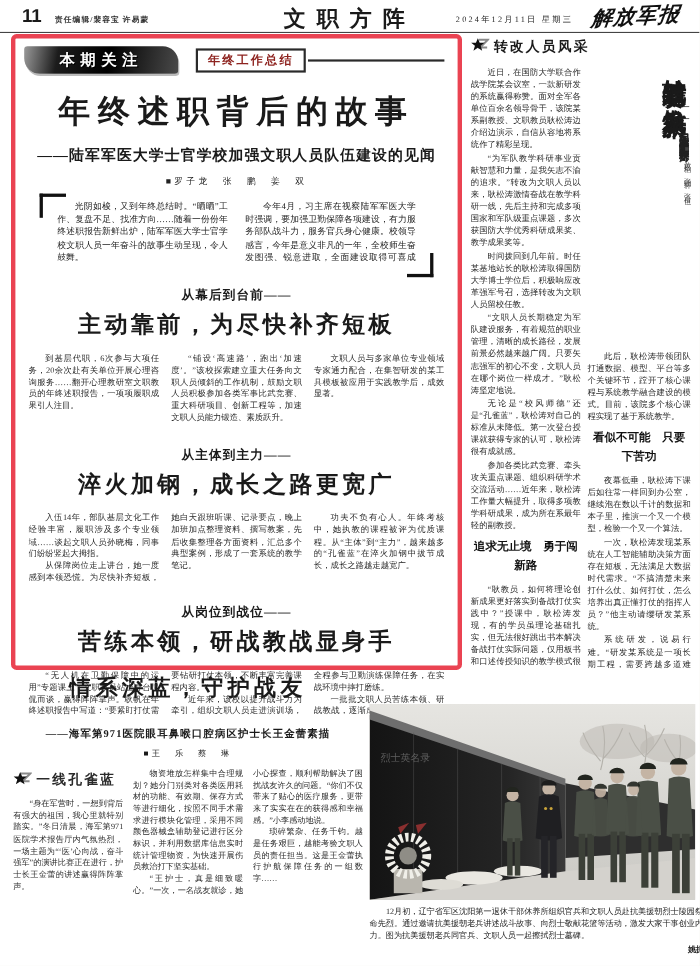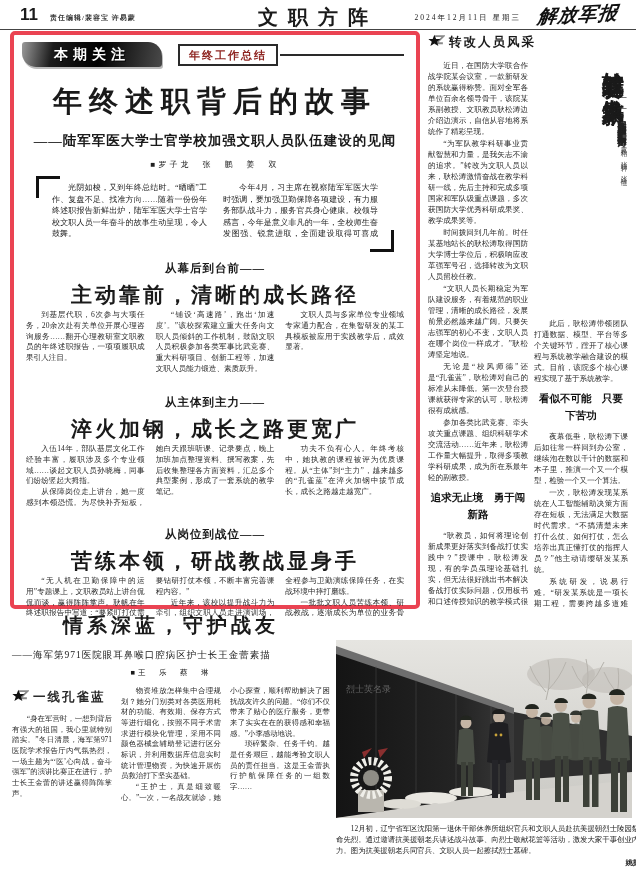--- a/index.html
+++ b/index.html
@@ -43,21 +43,21 @@
   .brk { position:absolute; width:24px; height:22px; }
   .brk-tl { left:-16px; top:-6px; border-top:3px solid #111; border-left:3px solid #111; }
   .brk-br { right:-16px; bottom:-4px; border-bottom:3px solid #111; border-right:3px solid #111; }
   .lead { column-count:2; column-gap:16px; font-size:8px; line-height:1.45; text-align:justify;
           height:66px; overflow:hidden; color:#222; }
   .lead p, .colsbody p, .tcol p, .navy-body p, .cap p { text-indent:2em; margin:0; }
   .kicker { text-align:center; font-weight:bold; font-size:11.5px; margin-top:13px; letter-spacing:1px; }
   .sec-title { text-align:center; font-family:"Liberation Sans",sans-serif; font-weight:bold;
                font-size:21px; letter-spacing:3px; margin-top:5px; }
   .colsbody { column-count:3; column-gap:11px; font-size:7.6px; line-height:1.42; text-align:justify;
-              margin-top:1px; overflow:hidden; color:#2a2a2a; }
+              margin-top:12px; overflow:hidden; color:#2a2a2a; }
   .h76 { height:72px; } .h70 { height:70px; } .h64 { height:56px; }
 
   
   .profile { position:absolute; left:428px; top:34px; width:200px; height:574px; }
   .badge { display:flex; align-items:center; gap:4px; font-family:"Liberation Sans",sans-serif;
            font-weight:bold; font-size:12.5px; letter-spacing:2px; }
   .p-col1 { position:absolute; left:0; top:26px; width:100px; bottom:0; overflow:hidden;
             font-size:7.6px; line-height:1.45; text-align:justify; color:#2a2a2a; }
   .tcol p { margin-bottom:1px; }
   .inline-sub { text-align:center; font-weight:bold; font-size:10.5px; line-height:1.6;
@@ -68,21 +68,21 @@
              letter-spacing:1px; }
   .p-vsub { font-size:9px; font-weight:bold; margin-top:4px; letter-spacing:1px; color:#222; }
   .p-vby { font-size:6.5px; color:#444; letter-spacing:2px; }
   .p-col2 { position:absolute; left:106px; top:284px; width:94px; bottom:0; overflow:hidden;
             font-size:7.6px; line-height:1.45; text-align:justify; color:#2a2a2a; }
 
   
   .navy { position:absolute; left:12px; top:612px; width:318px; height:262px; }
   .n-title { text-align:center; font-family:Liberation Mono, monospace; font-weight:bold;
              font-size:20px; letter-spacing:4px; }
-  .n-sub { font-weight:normal; font-size:9.5px; margin-top:10px; letter-spacing:1px; }
+  .n-sub { text-align:center; font-weight:bold; font-size:9.5px; margin-top:22px; letter-spacing:1px; }
   .n-by { text-align:center; font-size:7.5px; margin-top:6px; letter-spacing:3px; }
   .navy-body { column-count:3; column-gap:9px; font-size:7.4px; line-height:1.44; text-align:justify;
                margin-top:8px; height:178px; overflow:hidden; color:#2a2a2a; }
   .navy-badge { margin:2px 0 8px 0; }
 
   
   .photo-wrap { position:absolute; left:336px; top:640px; width:324px; }
   .photo-wrap svg.photo { display:block; width:296px; height:178px; background:#d9d8d4; }
   .cap { margin-top:5px; font-size:7.4px; line-height:1.5; text-align:justify; color:#222;
          border-right:1px solid #999; padding-right:5px; }
@@ -117,21 +117,21 @@
   <div class="lead-wrap">
     <div class="brk brk-tl"></div>
     <div class="brk brk-br"></div>
     <div class="lead">
       <p>光阴如梭，又到年终总结时。“晒晒”工作、复盘不足、找准方向……随着一份份年终述职报告新鲜出炉，陆军军医大学士官学校文职人员一年奋斗的故事生动呈现，令人鼓舞。</p>
       <p>今年4月，习主席在视察陆军军医大学时强调，要加强卫勤保障各项建设，有力服务部队战斗力，服务官兵身心健康。校领导感言，今年是意义非凡的一年，全校师生奋发图强、锐意进取，全面建设取得可喜成绩。其中，作为我军新型生力量的广大文职人员，勇立潮头、担当重任，奋进在教学科研、卫勤保障一线。</p>
     </div>
   </div>
 
   <div class="kicker">从幕后到台前——</div>
-  <div class="sec-title">主动靠前，清晰的成长路径</div>
+  <div class="sec-title">主动靠前，为尽快补齐短板</div>
   <div class="colsbody h76">
     <p>到基层代职，6次参与大项任务，20余次赴有关单位开展心理咨询服务……翻开心理教研室文职教员的年终述职报告，一项项履职成果引人注目。</p>
     <p>“铺设‘高速路’，跑出‘加速度’。”该校探索建立重大任务向文职人员倾斜的工作机制，鼓励文职人员积极参加各类军事比武竞赛、重大科研项目、创新工程等，加速文职人员能力锻造、素质跃升。</p>
     <p>文职人员与多家单位专业领域专家通力配合，在集智研发的某工具模板被应用于实践教学后，成效显著。</p>
   </div>
 
   <div class="kicker">从主体到主力——</div>
   <div class="sec-title">淬火加钢，成长之路更宽广</div>
   <div class="colsbody h70">
     <p>入伍14年，部队基层文化工作经验丰富，履职涉及多个专业领域……谈起文职人员孙晓梅，同事们纷纷竖起大拇指。</p>

